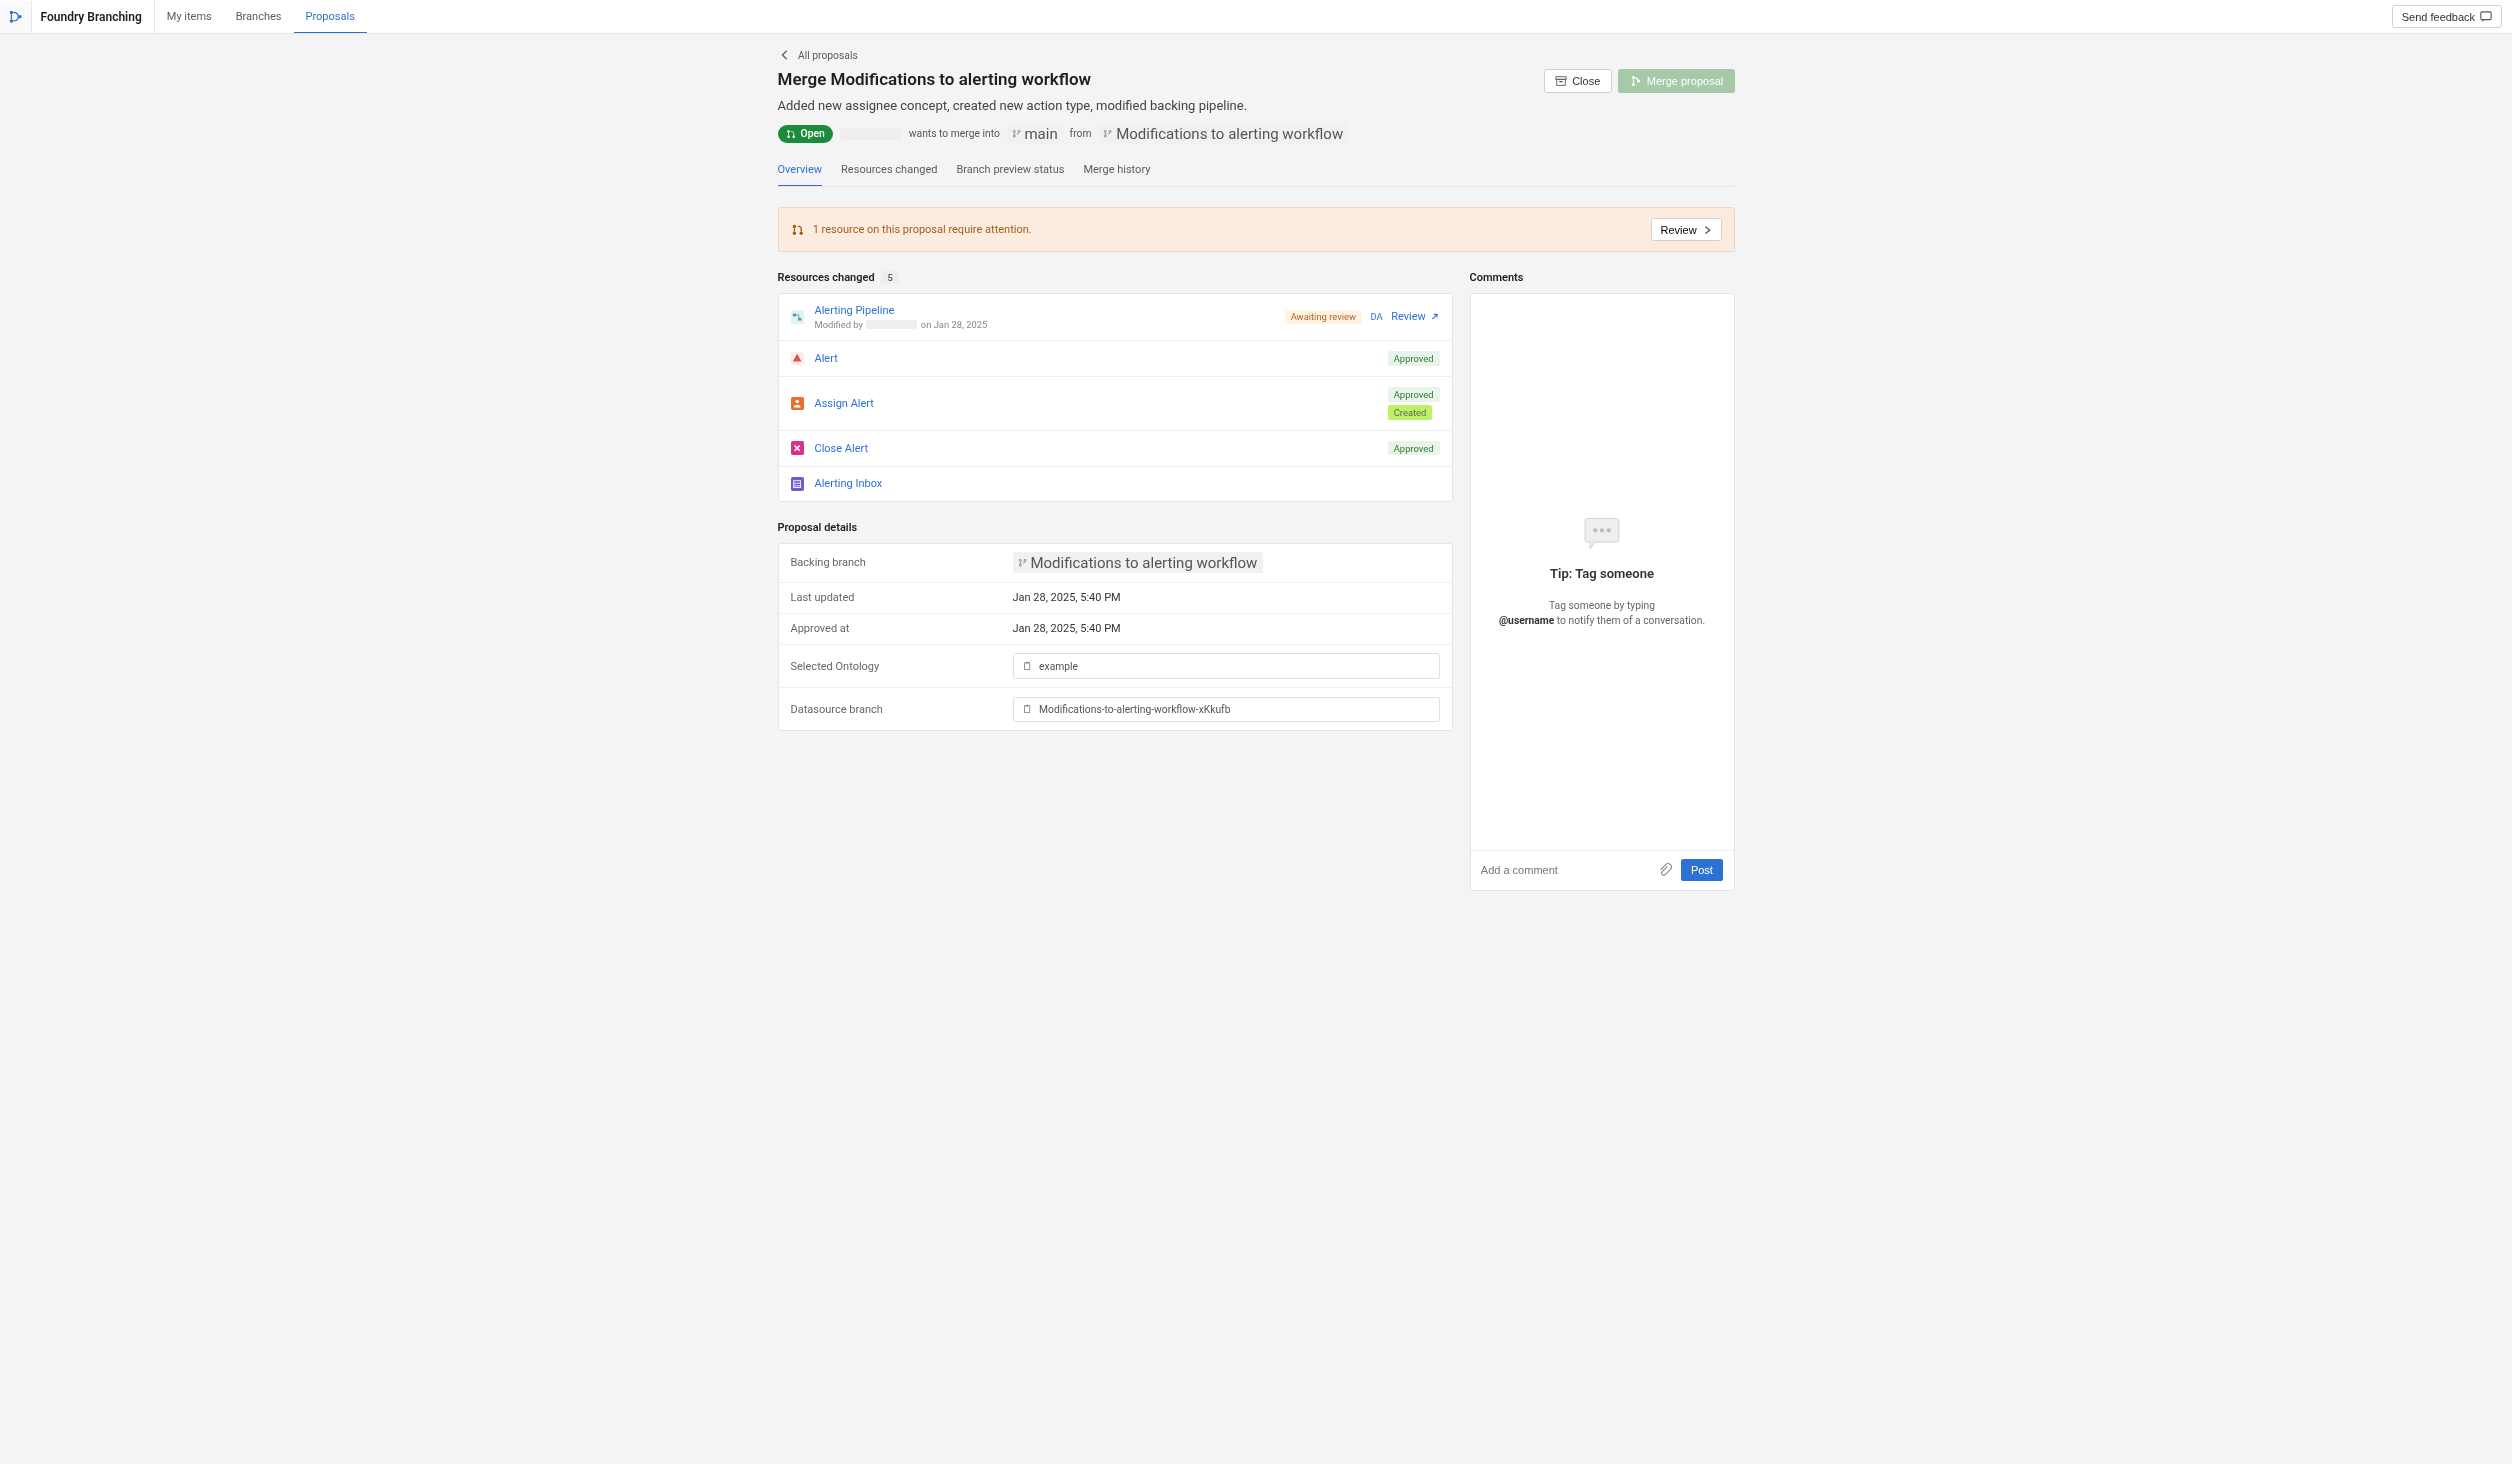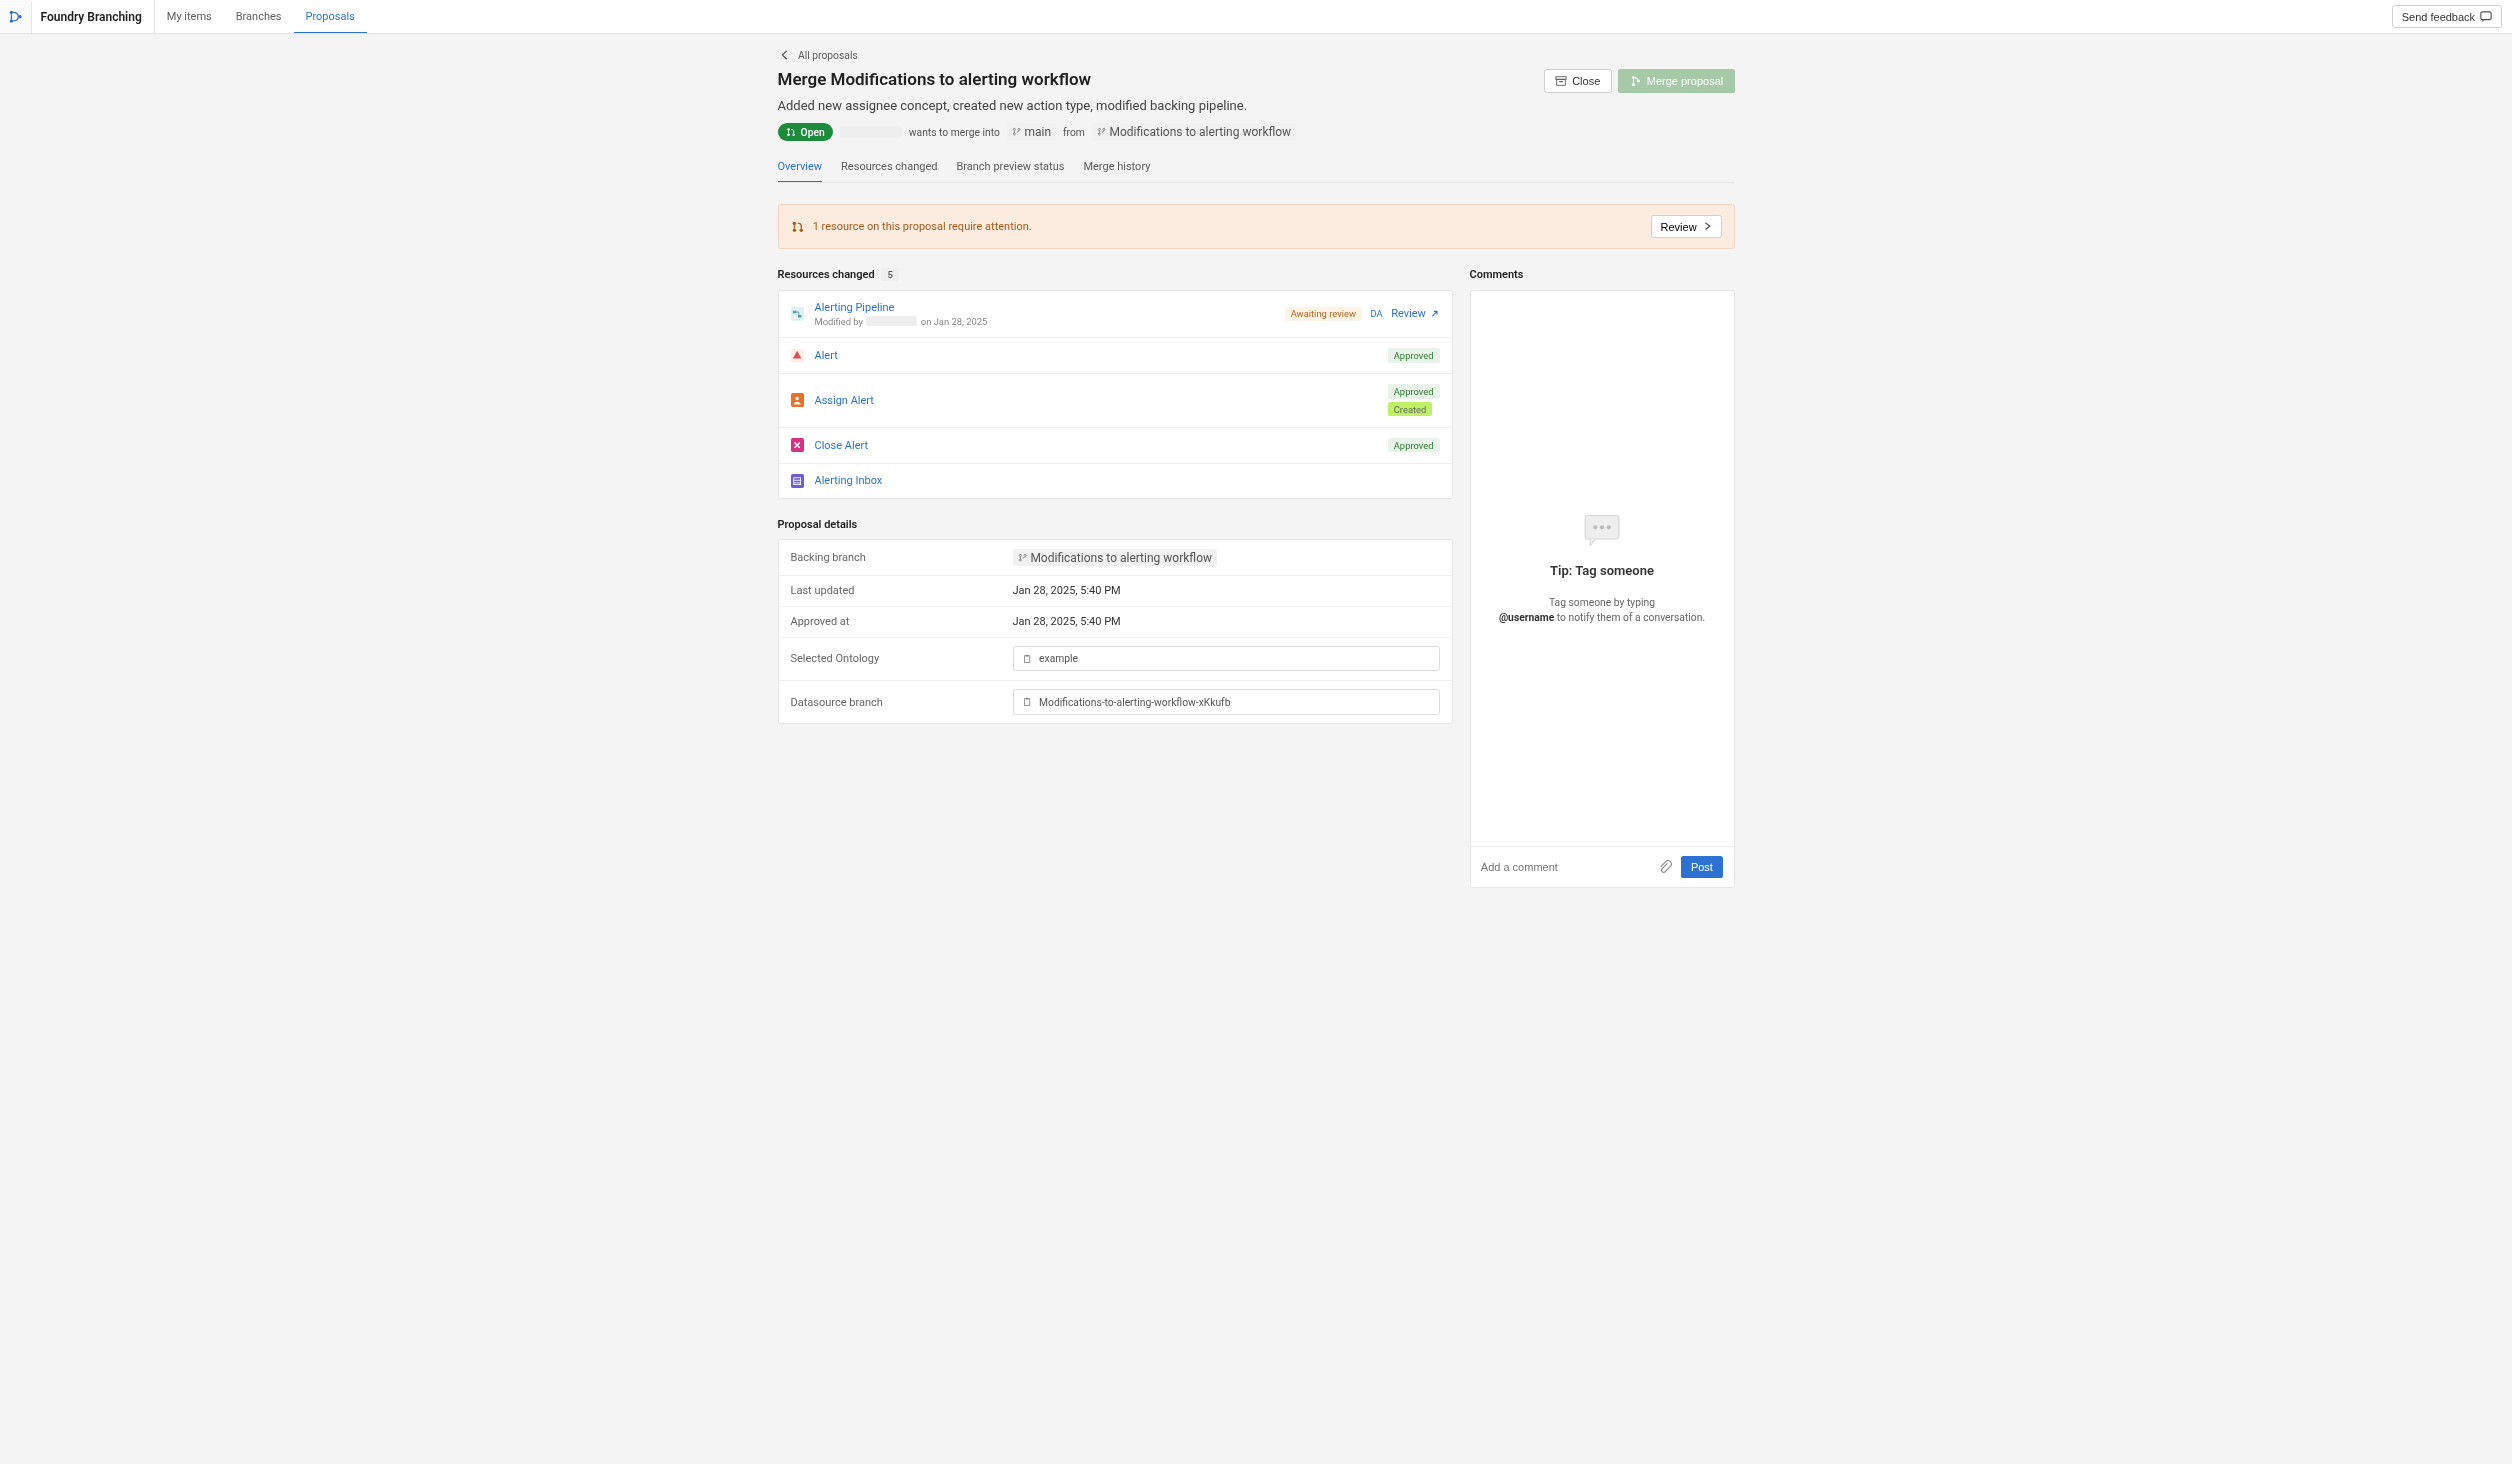--- a/index.html
+++ b/index.html
@@ -27,21 +27,21 @@
 .page-desc { font-size: 13px; color: #444; margin-bottom: 10.3px; }
 .header-buttons { display: flex; gap: 6.8px; }
 .btn { display: inline-flex; align-items: center; gap: 5.1px; padding: 5.1px 10.3px; border-radius: 2.6px; font-size: 11px; cursor: pointer; border: 0.9px solid transparent; }
 .btn-close { background: #fff; border-color: #d0d0d0; color: #333; }
 .btn-merge { background: #a6c9a8; color: #fff; cursor: not-allowed; }
 
 
 .status-line { display: flex; align-items: center; gap: 6.8px; font-size: 10.3px; margin-bottom: 12px; flex-wrap: wrap;}
 .badge-open { display:inline-flex; align-items:center; gap:4.3px; background: #1c8c3c; color: #fff; padding: 2.6px 8.5px; border-radius: 10.3px; font-weight: 500; }
 .redacted { display:inline-block; background:#eee; border-radius:2.6px; width:62px; height:12px; }
-.branch-chip { display:inline-flex; align-items:center; gap:3.4px; background:#f1f1f1; padding:1.7px 5.1px; border-radius:2.6px; color:#555; font-size:12px;}
+.branch-chip { display:inline-flex; align-items:center; gap:3.4px; background:#f1f1f1; padding:1.7px 5.1px; border-radius:2.6px; color:#555; font-size:15px;}
 .status-text { color:#555; }
 
 
 .sub-tabs { display:flex; gap:19px; border-bottom:0.9px solid #e5e5e5; margin-bottom:0; }
 .sub-tab { padding: 6.8px 0 8.5px 0; font-size:11px; color:#5c5c5c; cursor:pointer; border-bottom:1.7px solid transparent; }
 .sub-tab.active { color:#2d72d2; border-bottom-color:#2d72d2; }
 
 
 .content-area { max-width:957px; margin:0 auto; padding-top:20.5px; }
 .banner { background:#fcecdf; border:0.9px solid #f0d5c0; border-radius:2.6px; padding:10.3px 12px; display:flex; align-items:center; justify-content:space-between; margin-bottom:19px;}

